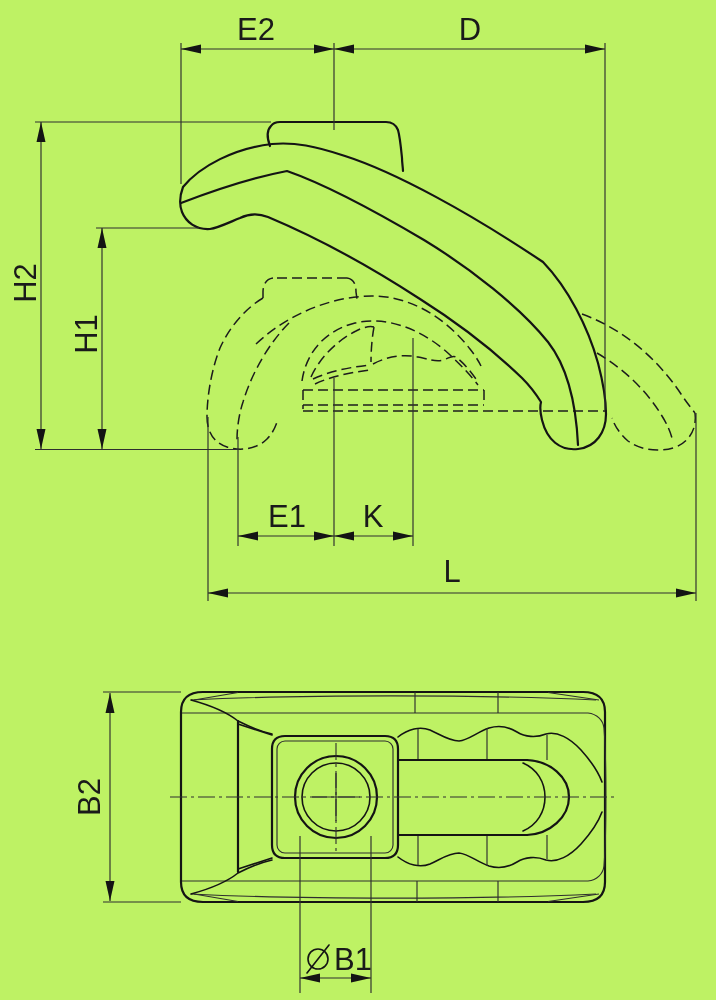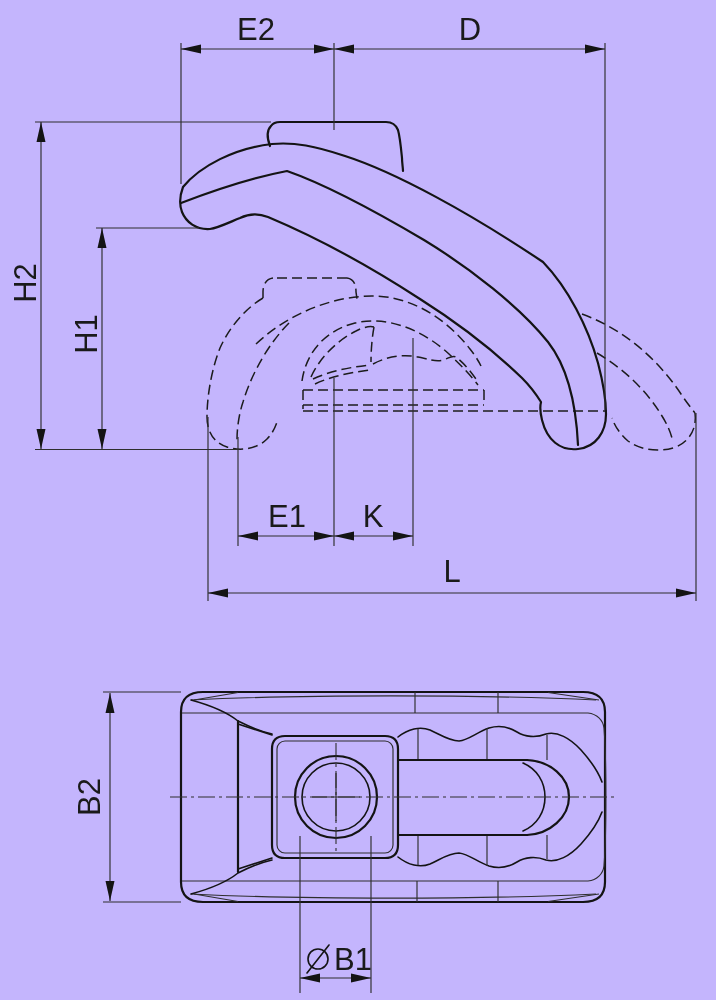--- a/index.html
+++ b/index.html
@@ -1,16 +1,16 @@
 <!DOCTYPE html>
 <html><head>
 <meta charset="utf-8">
 <style>
   html,body{margin:0;padding:0;background:#ffffff;}
-  .page{width:716px;height:1000px;background:#c4b5fd;position:relative;overflow:hidden;}
+  .page{width:716px;height:1000px;background:#bef264;position:relative;overflow:hidden;}
   svg{display:block;}
   text{font-family:"Liberation Sans","DejaVu Sans",sans-serif;font-size:31px;fill:#1a1a1a;}
   .outline{fill:none;stroke:#141414;stroke-width:2.2;stroke-linecap:round;stroke-linejoin:round;}
   .medium{fill:none;stroke:#141414;stroke-width:1.6;stroke-linecap:round;}
   .thin{fill:none;stroke:#2e2e2e;stroke-width:1.15;stroke-linecap:butt;}
   .hidden-line{fill:none;stroke:#1c1c1c;stroke-width:1.5;stroke-dasharray:10 5;stroke-linecap:butt;}
   .centerline{fill:none;stroke:#2e2e2e;stroke-width:1.1;stroke-dasharray:17 4 3 4;}
   .arrow{fill:#141414;stroke:none;}
 </style>
 </head>

